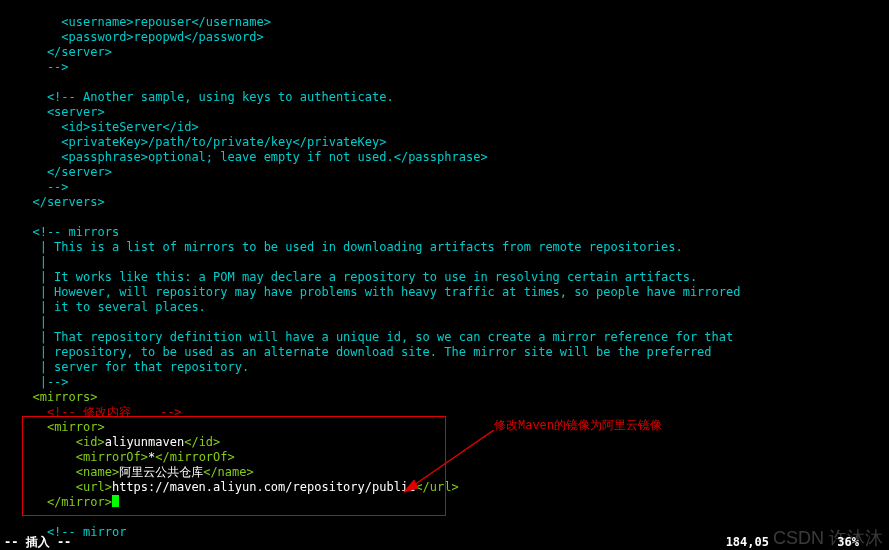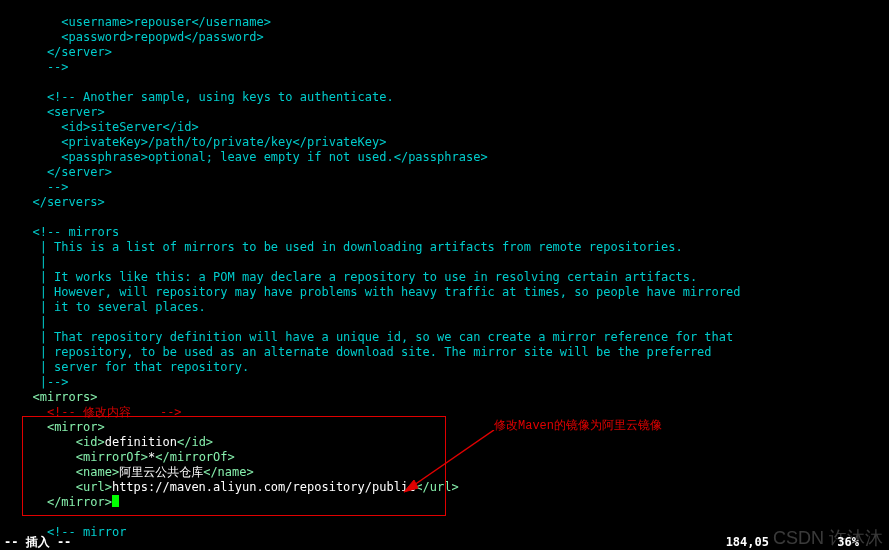--- a/index.html
+++ b/index.html
@@ -21,21 +21,21 @@
     left: 0;
     width: 889px;
     height: 530px;
     white-space: pre;
     padding-left: 18px;
     box-sizing: border-box;
   }
   .c-aqua { color: #00cccc; text-align: right; }
   .c-white { color: #ffffff; }
   .c-red { color: #d40000; text-align: right; }
-  .c-cyan-bright { color: #86efac; }
+  .c-cyan-bright { color: #84cc16; }
   .red-box {
     position: absolute;
     border: 1px solid #e00000;
     left: 22px;
     top: 416px;
     width: 422px;
     height: 98px;
     pointer-events: none;
   }
   .annotation {
@@ -108,21 +108,21 @@
 <span class="c-aqua">   | However, will repository may have problems with heavy traffic at times, so people have mirrored</span>
 <span class="c-aqua">   | it to several places.</span>
 <span class="c-aqua">   |</span>
 <span class="c-aqua">   | That repository definition will have a unique id, so we can create a mirror reference for that</span>
 <span class="c-aqua">   | repository, to be used as an alternate download site. The mirror site will be the preferred</span>
 <span class="c-aqua">   | server for that repository.</span>
 <span class="c-aqua">   |--&gt;</span>
 <span class="c-aqua">  </span><span class="c-cyan-bright">&lt;mirrors&gt;</span>
 <span class="c-red">    &lt;!-- 修改内容    --&gt;</span>
 <span class="c-aqua">    </span><span class="c-cyan-bright">&lt;mirror&gt;</span>
-<span>        </span><span class="c-cyan-bright">&lt;id&gt;</span><span class="c-white">definition</span><span class="c-cyan-bright">&lt;/id&gt;</span>
+<span>        </span><span class="c-cyan-bright">&lt;id&gt;</span><span class="c-white">aliyunmaven</span><span class="c-cyan-bright">&lt;/id&gt;</span>
 <span>        </span><span class="c-cyan-bright">&lt;mirrorOf&gt;</span><span class="c-white">*</span><span class="c-cyan-bright">&lt;/mirrorOf&gt;</span>
 <span>        </span><span class="c-cyan-bright">&lt;name&gt;</span><span class="c-white">阿里云公共仓库</span><span class="c-cyan-bright">&lt;/name&gt;</span>
 <span>        </span><span class="c-cyan-bright">&lt;url&gt;</span><span class="c-white">https://maven.aliyun.com/repository/public</span><span class="c-cyan-bright">&lt;/url&gt;</span>
 <span class="c-aqua">    </span><span class="c-cyan-bright">&lt;/mirror&gt;</span><span class="cursor-block"></span>
 <span class="c-aqua"></span>
 <span class="c-aqua">    &lt;!-- mirror</span>
 </div>
 
 <div class="red-box"></div>
 

